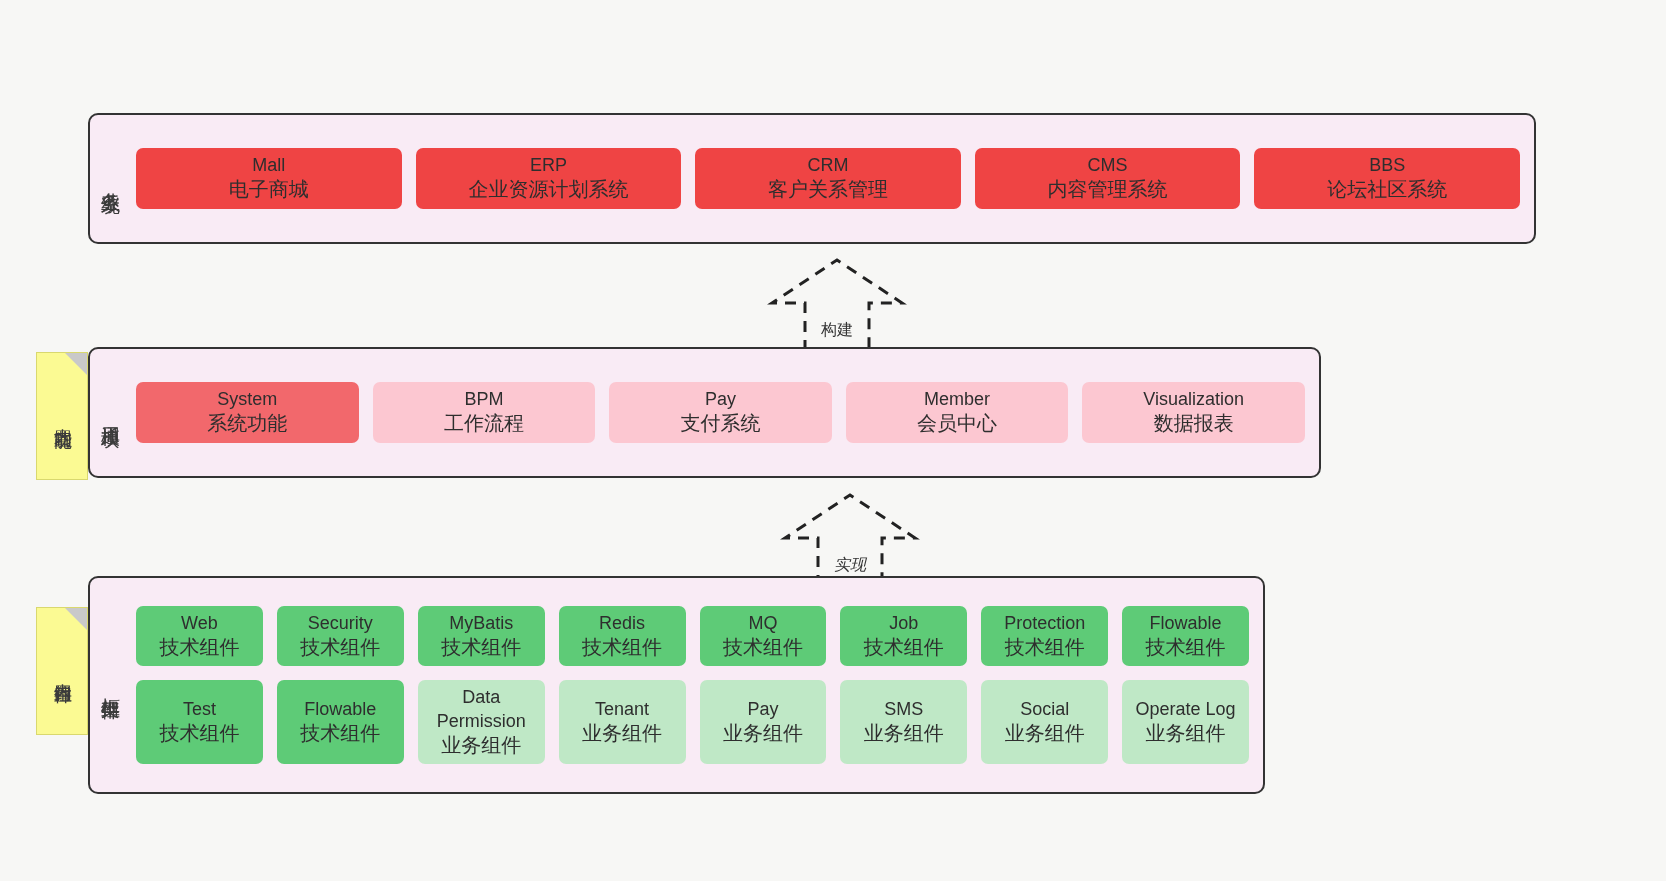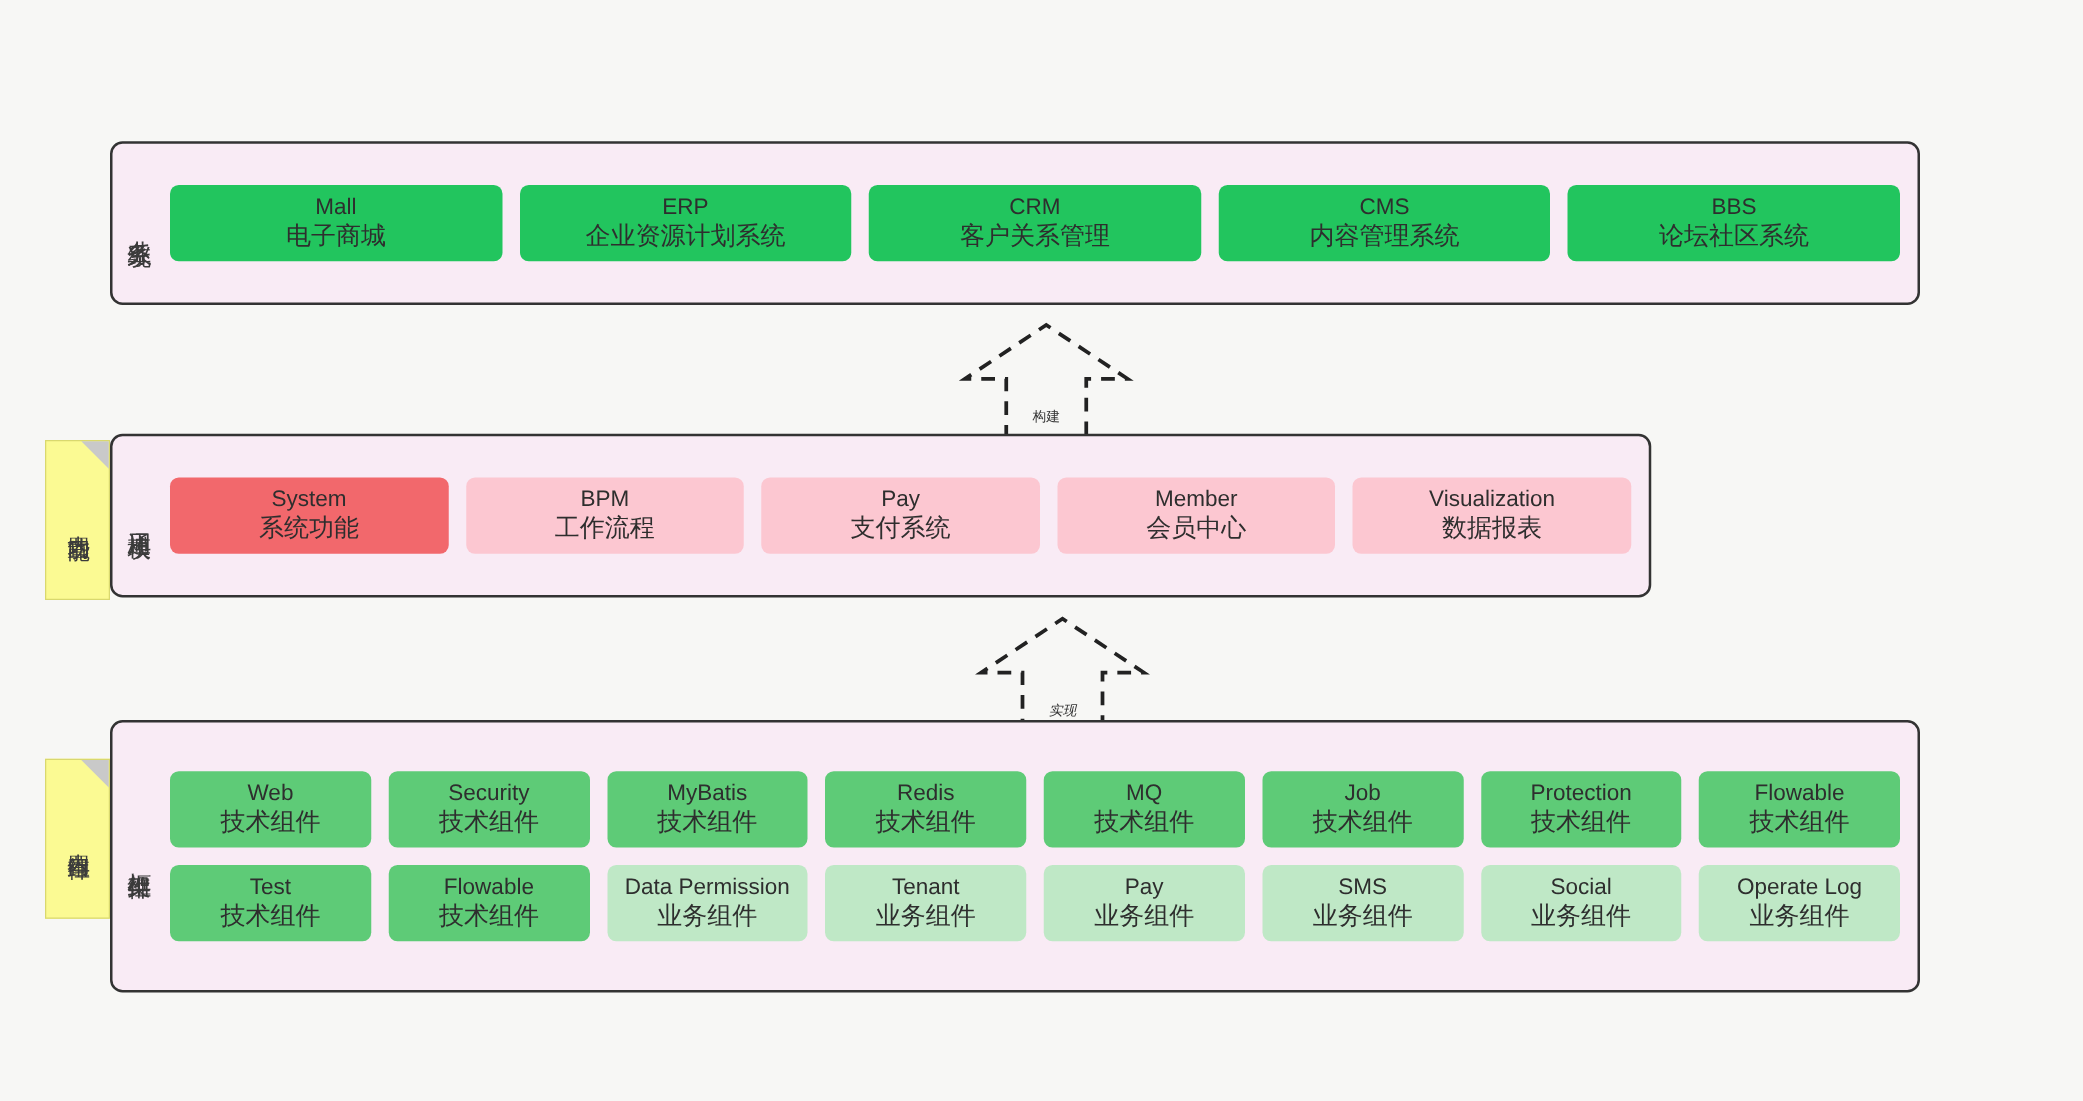--- a/index.html
+++ b/index.html
@@ -80,21 +80,21 @@
   }
   .node .n-title {
     font-size: 18px;
     color: #2e2e2e;
   }
   .node .n-sub {
     font-size: 20px;
     color: #2e2e2e;
   }
 
-  .blue   { background: #22c55e; text-align: right; }
+  .blue   { background: #ef4444; text-align: right; }
   .red    { background: #f2686c; }
   .pink   { background: #fcc7d1; }
   .green  { background: #5ecb77; }
   .lgreen { background: #bfe8c6; }
 
   
   .note {
     position: absolute;
     box-sizing: border-box;
     background: #fbfa93;
@@ -128,21 +128,21 @@
     width: 150px;
     height: 96px;
   }
   .arrow svg { display: block; width: 150px; height: 96px; }
   .arrow .arrow-label {
     position: absolute;
     left: 0;
     right: 0;
     bottom: 10px;
     text-align: center;
-    font-size: 11px;
+    font-size: 16px;
     color: #333333;
     user-select: none;
   }
 </style>
 </head>
 <body>
 
 <div id="canvas">
 
   <div class="layer" id="layer-business" style="left:88px; top:113px; width:1448px; height:131px;">
@@ -214,21 +214,21 @@
   <div class="arrow" style="left:775px; top:490px;font-style:italic;">
     <svg viewBox="0 0 150 96" xmlns="http://www.w3.org/2000/svg">
       <path d="M 43 96 L 43 48 L 10 48 L 75 5 L 140 48 L 107 48 L 107 96" fill="none" stroke="#222222" stroke-width="3" stroke-dasharray="11 8" stroke-linejoin="miter"></path>
     </svg>
     <div class="arrow-label">实现</div>
   </div>
 
   <div class="note" style="left:36px; top:607px; width:52px; height:128px;">
     <span>内置组件</span>
   </div>
-  <div class="layer" id="layer-framework" style="left:88px; top:576px; width:1448px; height:218px;">
+  <div class="layer" id="layer-framework" style="left:88px; top:576px; width:1177px; height:218px;">
     <div class="layer-title">框架组件</div>
     <div class="layer-body">
 
       <div class="row">
         <div class="node green">
           <span class="n-title">Web</span>
           <span class="n-sub">技术组件</span>
         </div>
         <div class="node green">
           <span class="n-title">Security</span>

